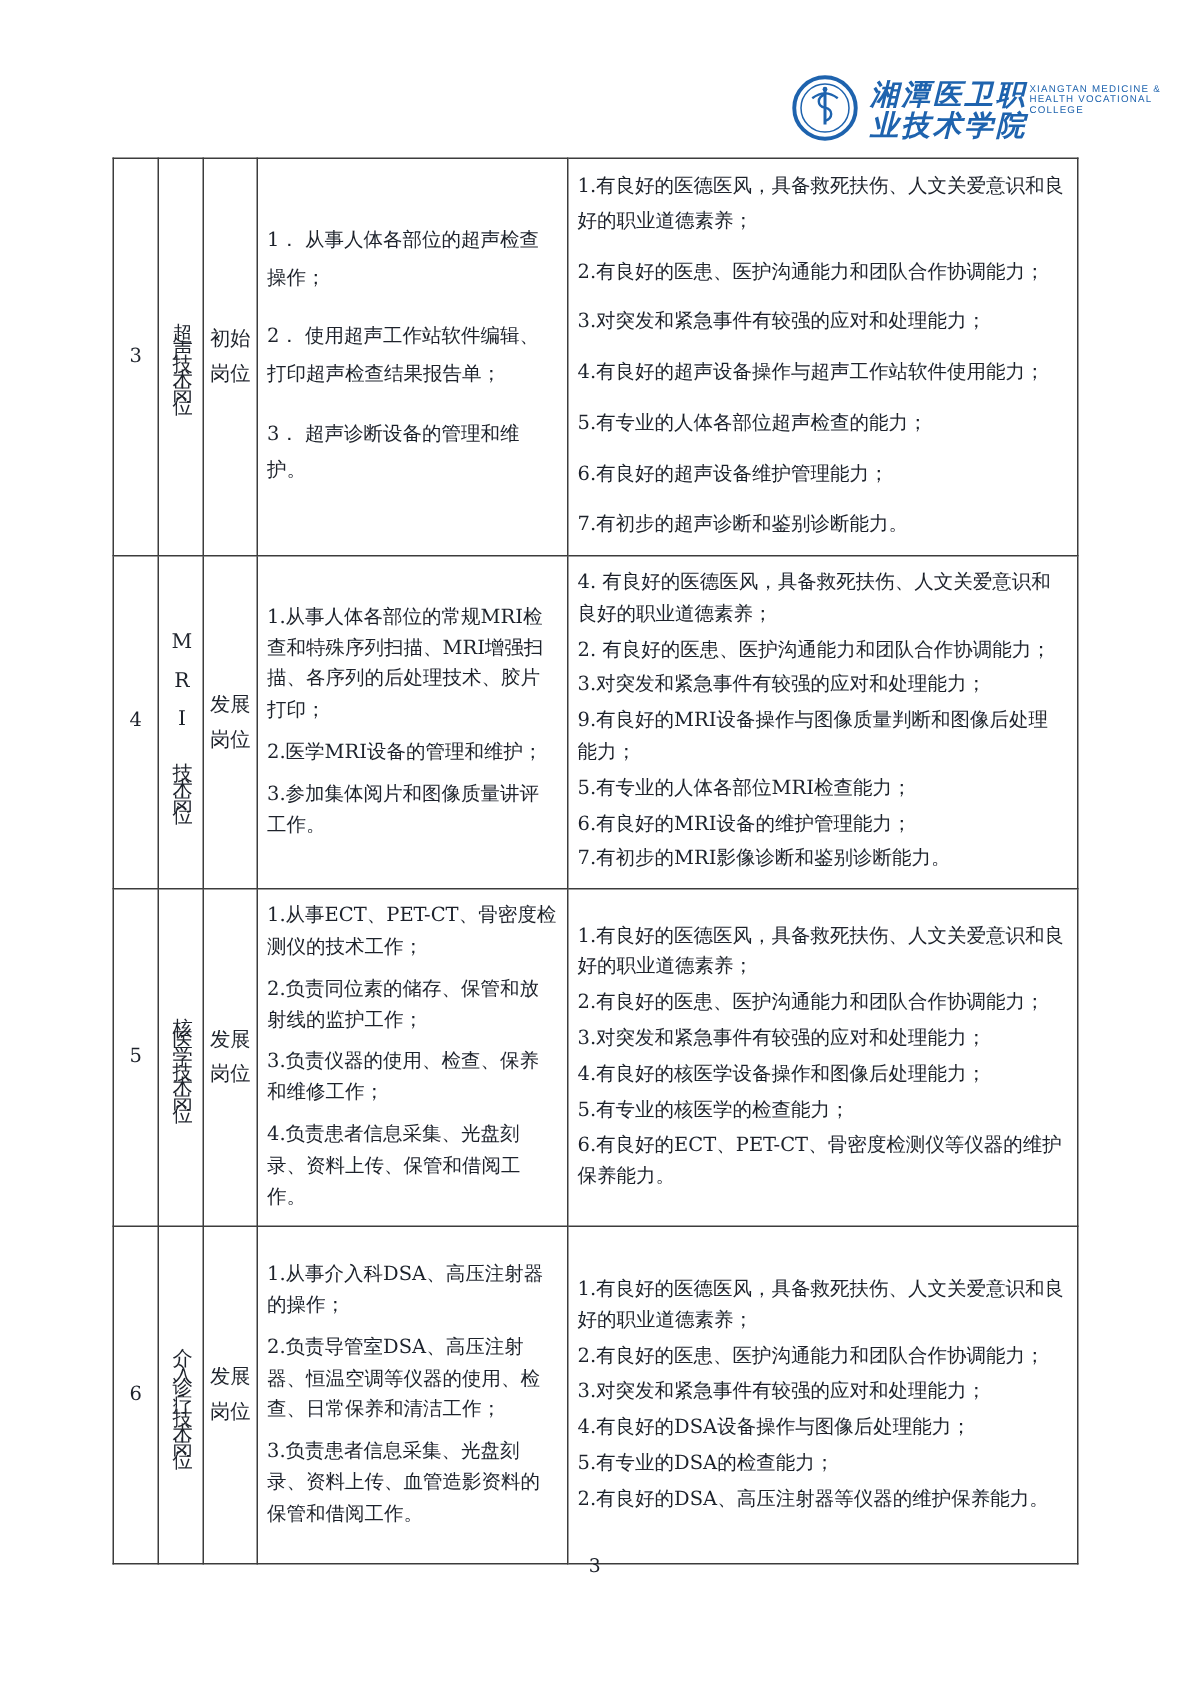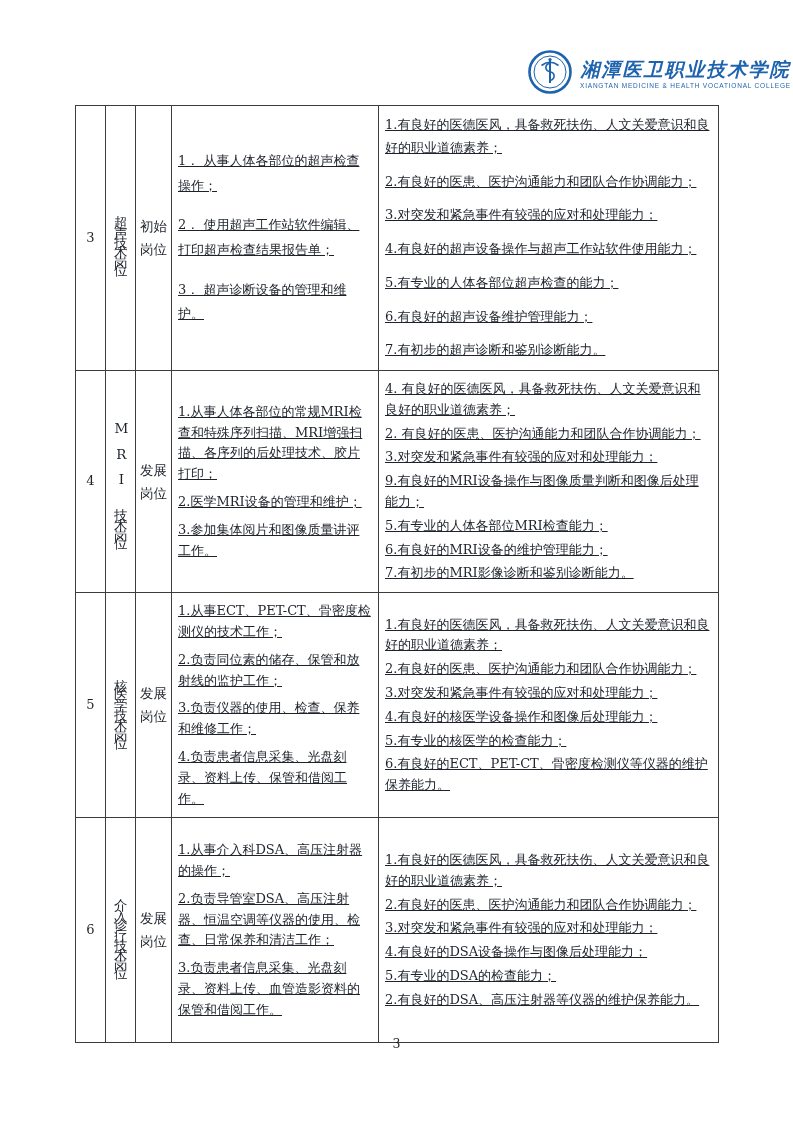--- a/index.html
+++ b/index.html
@@ -20,21 +20,21 @@
   
   .logo {
     position: absolute;
     top: 50px;
     left: 528px;
     display: flex;
     align-items: center;
     gap: 8px;
   }
   .logo-emblem { flex: 0 0 auto; }
-  .logo-text { display: flex; flex-direction: column; align-items: center; }
+  .logo-text { display: flex; flex-direction: row; }
   .logo-cn {
     font-size: 19px;
     font-weight: bold;
     color: #1e63ae;
     letter-spacing: 2px;
     line-height: 1.1;
     font-style: italic;
   }
   .logo-en {
     font-size: 6.5px;
@@ -81,21 +81,20 @@
   .stage {
     width: 2em;
     margin: 0 auto;
     line-height: 1.7;
     word-break: break-all;
     font-size: 13.5px;
   }
   .duties p, .reqs p {
     margin: 0 0 3px 0;
     word-break: break-all;
-    text-decoration: underline;
   }
   .duties p { margin-bottom: 7px; }
   .duties p:last-child, .reqs p:last-child { margin-bottom: 0; }
 
   
   tr.spacious .duties p { margin-bottom: 15px; line-height: 1.9; }
   tr.spacious .reqs p   { margin-bottom: 11px; line-height: 1.75; }
   tr.spacious .duties p:last-child,
   tr.spacious .reqs p:last-child { margin-bottom: 0; }
 

